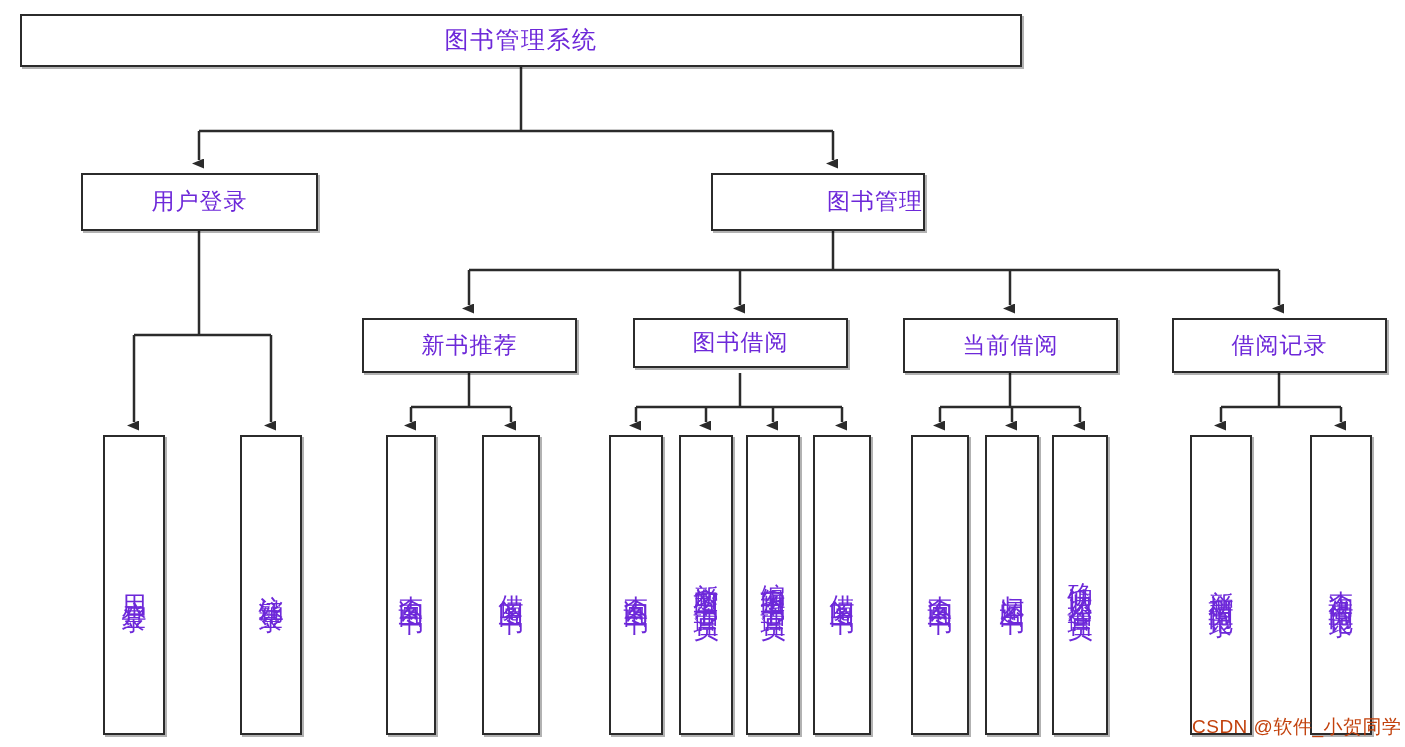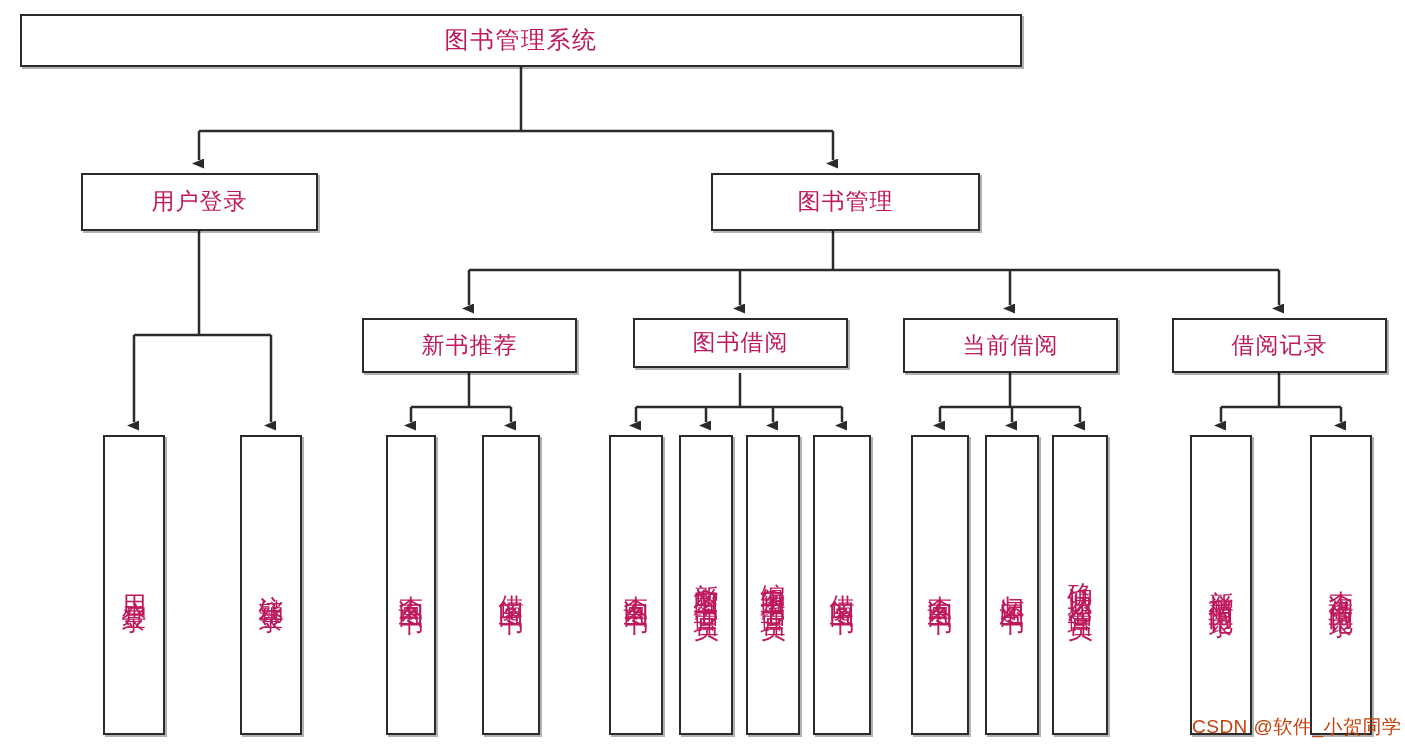--- a/index.html
+++ b/index.html
@@ -29,21 +29,21 @@
     position: absolute;
     box-sizing: border-box;
     background: #ffffff;
     border: 2px solid #2b2b2b;
     box-shadow: 2px 2px 0 rgba(0,0,0,0.30);
     display: flex;
     align-items: center;
     justify-content: center;
   }
   .node .lbl {
-    color: #be185d;
+    color: #6d28d9;
     line-height: 1.18;
     text-align: center;
     white-space: pre-wrap;
   }
   
   .node.h .lbl {
     font-size: 23px;
     letter-spacing: 1px;
   }
   .node.root .lbl {
@@ -127,21 +127,21 @@
     </g>
   </svg>
 
   <div class="node h root" style="left:20px; top:14px; width:1002px; height:53px;">
     <span class="lbl">图书管理系统</span>
   </div>
 
   <div class="node h" style="left:81px; top:173px; width:237px; height:58px;">
     <span class="lbl">用户登录</span>
   </div>
-  <div class="node h" style="left:711px; top:173px; width:269px; height:58px;">
+  <div class="node h" style="left:711px; top:173px; width:214px; height:58px;justify-content:flex-end;">
     <span class="lbl">图书管理</span>
   </div>
 
   <div class="node h" style="left:362px; top:318px; width:215px; height:55px;">
     <span class="lbl">新书推荐</span>
   </div>
   <div class="node h" style="left:633px; top:318px; width:215px; height:50px;">
     <span class="lbl">图书借阅</span>
   </div>
   <div class="node h" style="left:903px; top:318px; width:215px; height:55px;">

